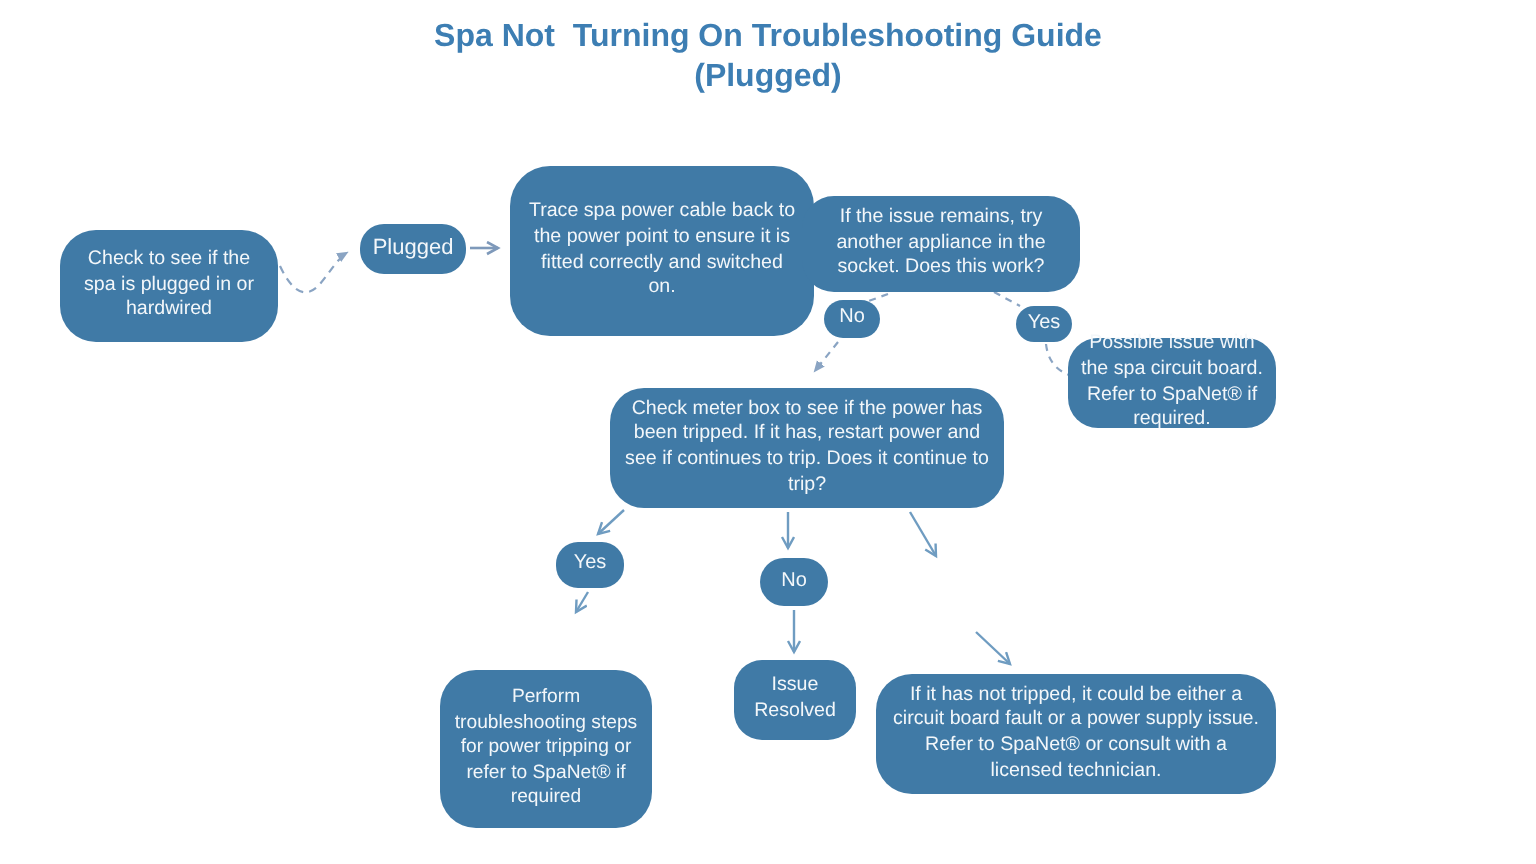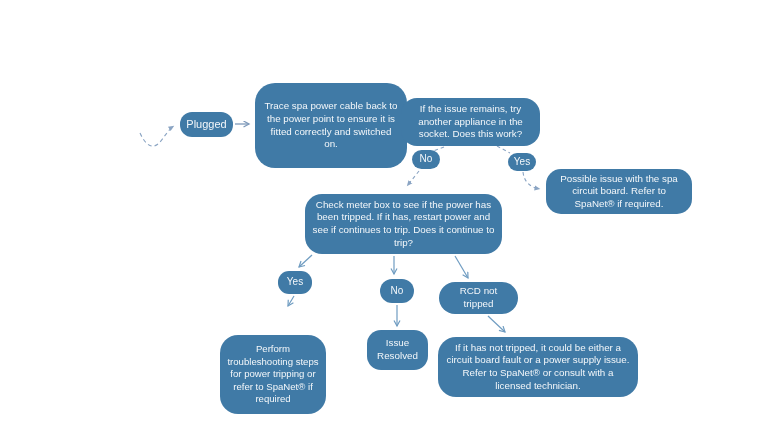--- a/index.html
+++ b/index.html
@@ -18,34 +18,38 @@
     display:flex; align-items:center; justify-content:center;
     text-align:center; font-size:9.8px; line-height:12.6px;
     box-sizing:border-box; padding:3px 6px;
   }
   [data-name="node-check-plugged"]          { left:30px;  top:115px; width:109px; height:56px; border-radius:18px; }
   [data-name="node-plugged"]                { left:180px; top:112px; width:53px;  height:25px; border-radius:12px; font-size:11px; }
   [data-name="node-trace-cable"]            { left:255px; top:83px;  width:152px; height:85px; border-radius:20px; padding:4px 8px; }
   [data-name="node-try-appliance"]          { left:401px; top:98px;  width:139px; height:48px; border-radius:16px;align-items:center; }
   [data-name="node-no-1"]                   { left:412px; top:150px; width:28px;  height:19px; border-radius:10px; font-size:10px; }
   [data-name="node-yes-1"]                  { left:508px; top:153px; width:28px;  height:18px; border-radius:9px;  font-size:10px; }
-  [data-name="node-circuit-board"]          { left:546px; top:169px; width:146px; height:45px; border-radius:15px; }
+  [data-name="node-circuit-board"]          { left:534px; top:169px; width:104px; height:45px; border-radius:15px; }
   [data-name="node-check-meter"]            { left:305px; top:194px; width:197px; height:60px; border-radius:17px; }
   [data-name="node-yes-2"]                  { left:278px; top:271px; width:34px;  height:23px; border-radius:11px; font-size:10px; }
   [data-name="node-no-2"]                   { left:380px; top:279px; width:34px;  height:24px; border-radius:12px; font-size:10px; }
   [data-name="node-rcd-not-tripped"]        { left:439px; top:282px; width:79px;  height:32px; border-radius:16px; padding:3px 8px; }
   [data-name="node-perform-troubleshooting"]{ left:220px; top:311px; width:106px; height:79px; border-radius:18px; font-size:9.6px;margin-top:24px; }
   [data-name="node-issue-resolved"]         { left:367px; top:330px; width:61px;  height:40px; border-radius:14px; }
   [data-name="node-not-tripped-fault"]      { left:438px; top:337px; width:200px; height:60px; border-radius:18px; }
 </style>
 </head>
 <body>
 
 <div class="canvas" data-name="flowchart-canvas">
 
+  <div class="title" data-name="diagram-title">
+    <div data-name="diagram-title-line1">Spa Not  Turning On Troubleshooting Guide</div>
+    <div data-name="diagram-title-line2">(Plugged)</div>
+  </div>
 
   <svg class="arrows" data-name="connector-arrows" viewBox="0 0 768 432">
     <defs>
       <marker id="chev" markerUnits="userSpaceOnUse" markerWidth="10" markerHeight="10" refX="6" refY="3.5" orient="auto">
         <path d="M0.5,0.5 L6,3.5 L0.5,6.5" fill="none" stroke="#7e99ba" stroke-width="1.3"></path>
       </marker>
       <marker id="chevlight" markerUnits="userSpaceOnUse" markerWidth="10" markerHeight="10" refX="6" refY="3.5" orient="auto">
         <path d="M0.5,0.5 L6,3.5 L0.5,6.5" fill="none" stroke="#6f9cc1" stroke-width="1.2"></path>
       </marker>
       <marker id="tri" markerUnits="userSpaceOnUse" markerWidth="8" markerHeight="7" refX="5.5" refY="3" orient="auto">
@@ -61,20 +65,23 @@
     <path data-name="edge-no1-to-check-meter" d="M419,171 L407,186" fill="none" stroke="#8aa4c3" stroke-width="1.1" stroke-dasharray="3.5 3" marker-end="url(#tri)"></path>
     <path data-name="edge-yes1-to-circuit-board" d="M523,172 C524,181 529,187 540,189" fill="none" stroke="#8aa4c3" stroke-width="1.1" stroke-dasharray="3.5 3" marker-end="url(#tri)"></path>
     <path data-name="edge-check-meter-to-yes2" d="M312,255 L299,267" fill="none" stroke="#6f9cc1" stroke-width="1.2" marker-end="url(#chevlight)"></path>
     <path data-name="edge-check-meter-to-no2" d="M394,256 L394,274" fill="none" stroke="#6f9cc1" stroke-width="1.2" marker-end="url(#chevlight)"></path>
     <path data-name="edge-check-meter-to-rcd" d="M455,256 L468,278" fill="none" stroke="#6f9cc1" stroke-width="1.2" marker-end="url(#chevlight)"></path>
     <path data-name="edge-yes2-to-perform" d="M294,296 L288,306" fill="none" stroke="#6f9cc1" stroke-width="1.2" marker-end="url(#chevlight)"></path>
     <path data-name="edge-no2-to-issue-resolved" d="M397,305 L397,326" fill="none" stroke="#6f9cc1" stroke-width="1.2" marker-end="url(#chevlight)"></path>
     <path data-name="edge-rcd-to-not-tripped-fault" d="M488,316 L505,332" fill="none" stroke="#6f9cc1" stroke-width="1.2" marker-end="url(#chevlight)"></path>
   </svg>
 
+  <div class="node" data-name="node-check-plugged">
+    <span data-name="node-check-plugged-label">Check to see if the spa is plugged in or hardwired</span>
+  </div>
   <div class="node" data-name="node-plugged">
     <span data-name="node-plugged-label">Plugged</span>
   </div>
   <div class="node" data-name="node-trace-cable">
     <span data-name="node-trace-cable-label">Trace spa power cable back to the power point to ensure it is fitted correctly and switched on.</span>
   </div>
   <div class="node" data-name="node-try-appliance">
     <span data-name="node-try-appliance-label">If the issue remains, try another appliance in the socket. Does this work?</span>
   </div>
   <div class="node" data-name="node-no-1">
@@ -88,23 +95,20 @@
   </div>
   <div class="node" data-name="node-check-meter">
     <span data-name="node-check-meter-label">Check meter box to see if the power has been tripped. If it has, restart power and see if continues to trip. Does it continue to trip?</span>
   </div>
   <div class="node" data-name="node-yes-2">
     <span data-name="node-yes-2-label">Yes</span>
   </div>
   <div class="node" data-name="node-no-2">
     <span data-name="node-no-2-label">No</span>
   </div>
-  <div class="node" data-name="node-rcd-not-tripped">
-    <span data-name="node-rcd-not-tripped-label">RCD not tripped</span>
-  </div>
   <div class="node" data-name="node-perform-troubleshooting">
     <span data-name="node-perform-troubleshooting-label">Perform troubleshooting steps for power tripping or refer to SpaNet® if required</span>
   </div>
   <div class="node" data-name="node-issue-resolved">
     <span data-name="node-issue-resolved-label">Issue Resolved</span>
   </div>
   <div class="node" data-name="node-not-tripped-fault">
     <span data-name="node-not-tripped-fault-label">If it has not tripped, it could be either a circuit board fault or a power supply issue. Refer to SpaNet® or consult with a licensed technician.</span>
   </div>
 

